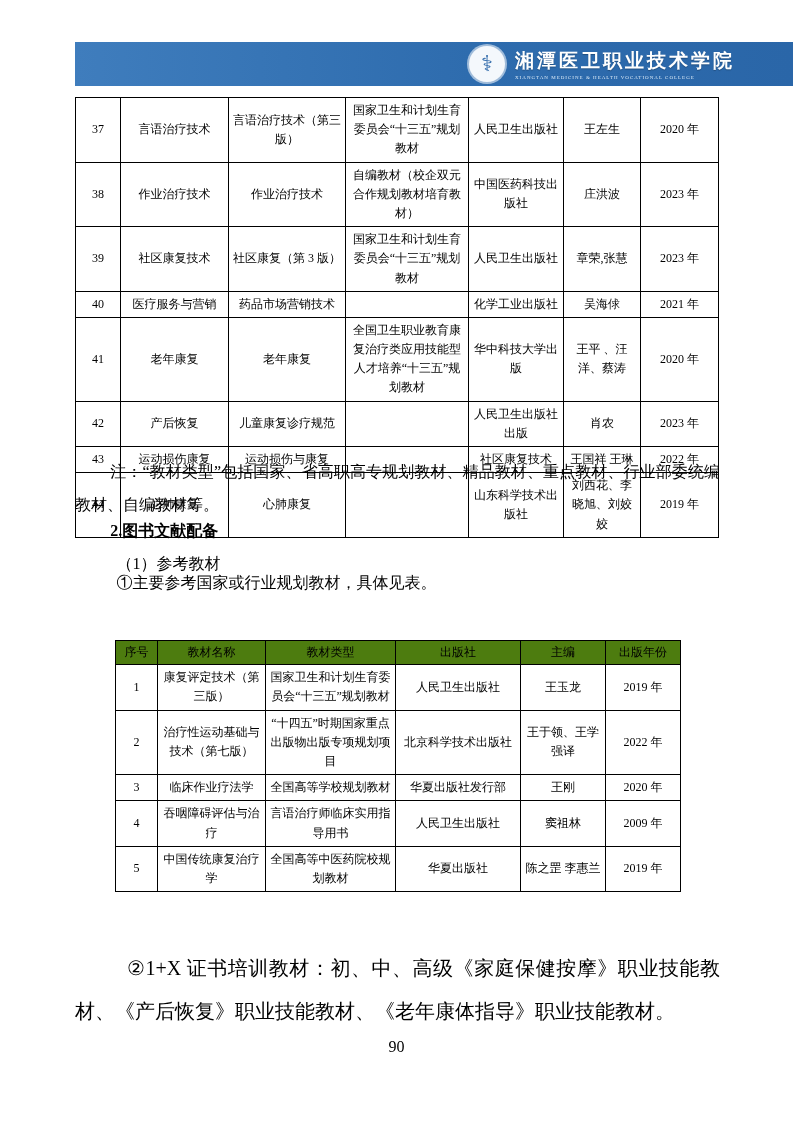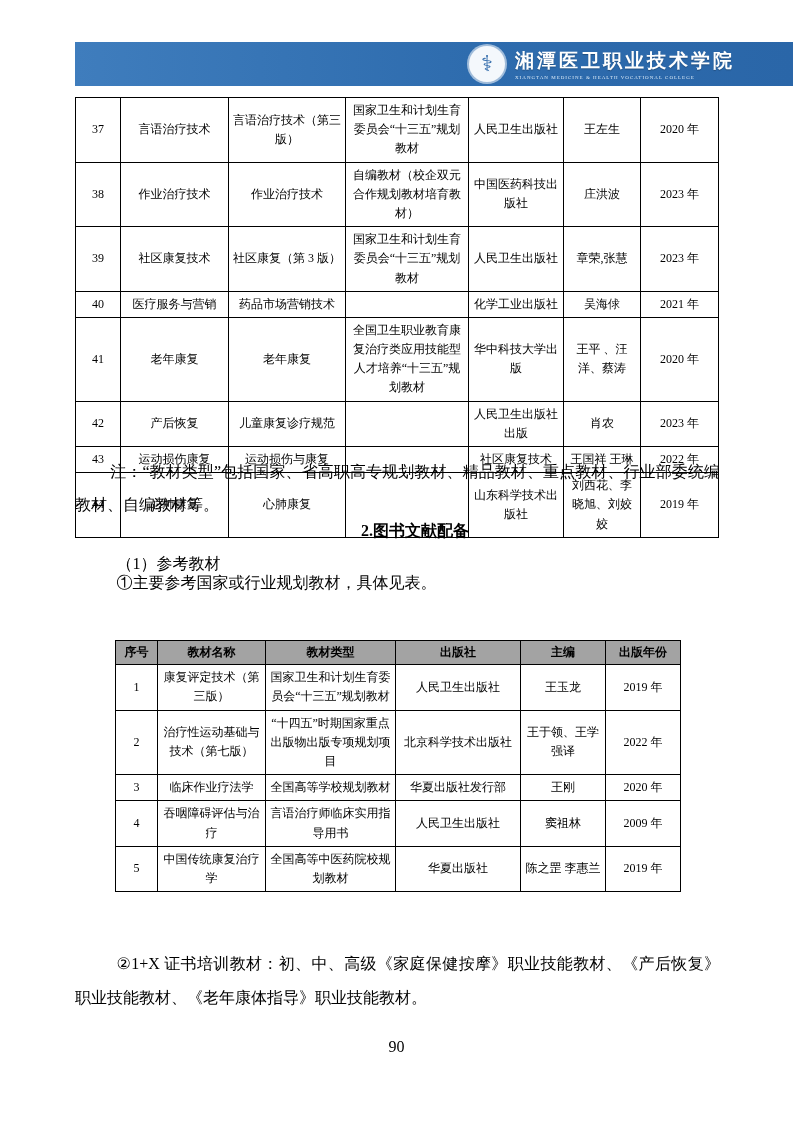--- a/index.html
+++ b/index.html
@@ -37,35 +37,35 @@
   }
   
   table { border-collapse:collapse; table-layout:fixed; background:#fff; }
   td, th {
     border:1px solid #000; font-size:12px; text-align:center;
     vertical-align:middle; padding:3px 3px; line-height:1.6;
     word-break:break-all; font-weight:normal;
   }
   .t1 { position:absolute; left:75px; top:97px; width:643px; }
   .t2 { position:absolute; left:115px; top:640px; width:565px; }
-  .t2 thead th { background:#a3a3a3; font-weight:bold; padding:2px; height:22px; }
+  .t2 thead th { background:#4d7c0f; font-weight:normal; padding:2px; height:22px; }
   
   .note {
     position:absolute; left:75px; top:456px; width:645px;
     font-size:16px; line-height:2.05; text-indent:2.2em; text-align:justify;
   }
   .heading {
     position:absolute; left:75px; top:521px; width:645px;
-    font-size:16px; font-weight:bold; text-indent:2.2em;text-align:center;
+    font-size:16px; font-weight:bold; text-indent:2.2em;
   }
   .sub1 { position:absolute; left:75px; top:554px; width:645px; font-size:16px; text-indent:2.6em; }
   .para1 { position:absolute; left:75px; top:573px; width:645px; font-size:16px; text-indent:2.6em; }
   .para2 {
     position:absolute; left:75px; top:947px; width:645px;
-    font-size:16px; line-height:2.15; text-indent:2.6em; text-align:justify;
+    font-size:20px; line-height:2.15; text-indent:2.6em; text-align:justify;
   }
   .pagenum {
     position:absolute; left:0; right:0; top:1038px;
     text-align:center; font-size:16px;
   }
 </style>
 </head>
 <body>
 
 <div class="page">

